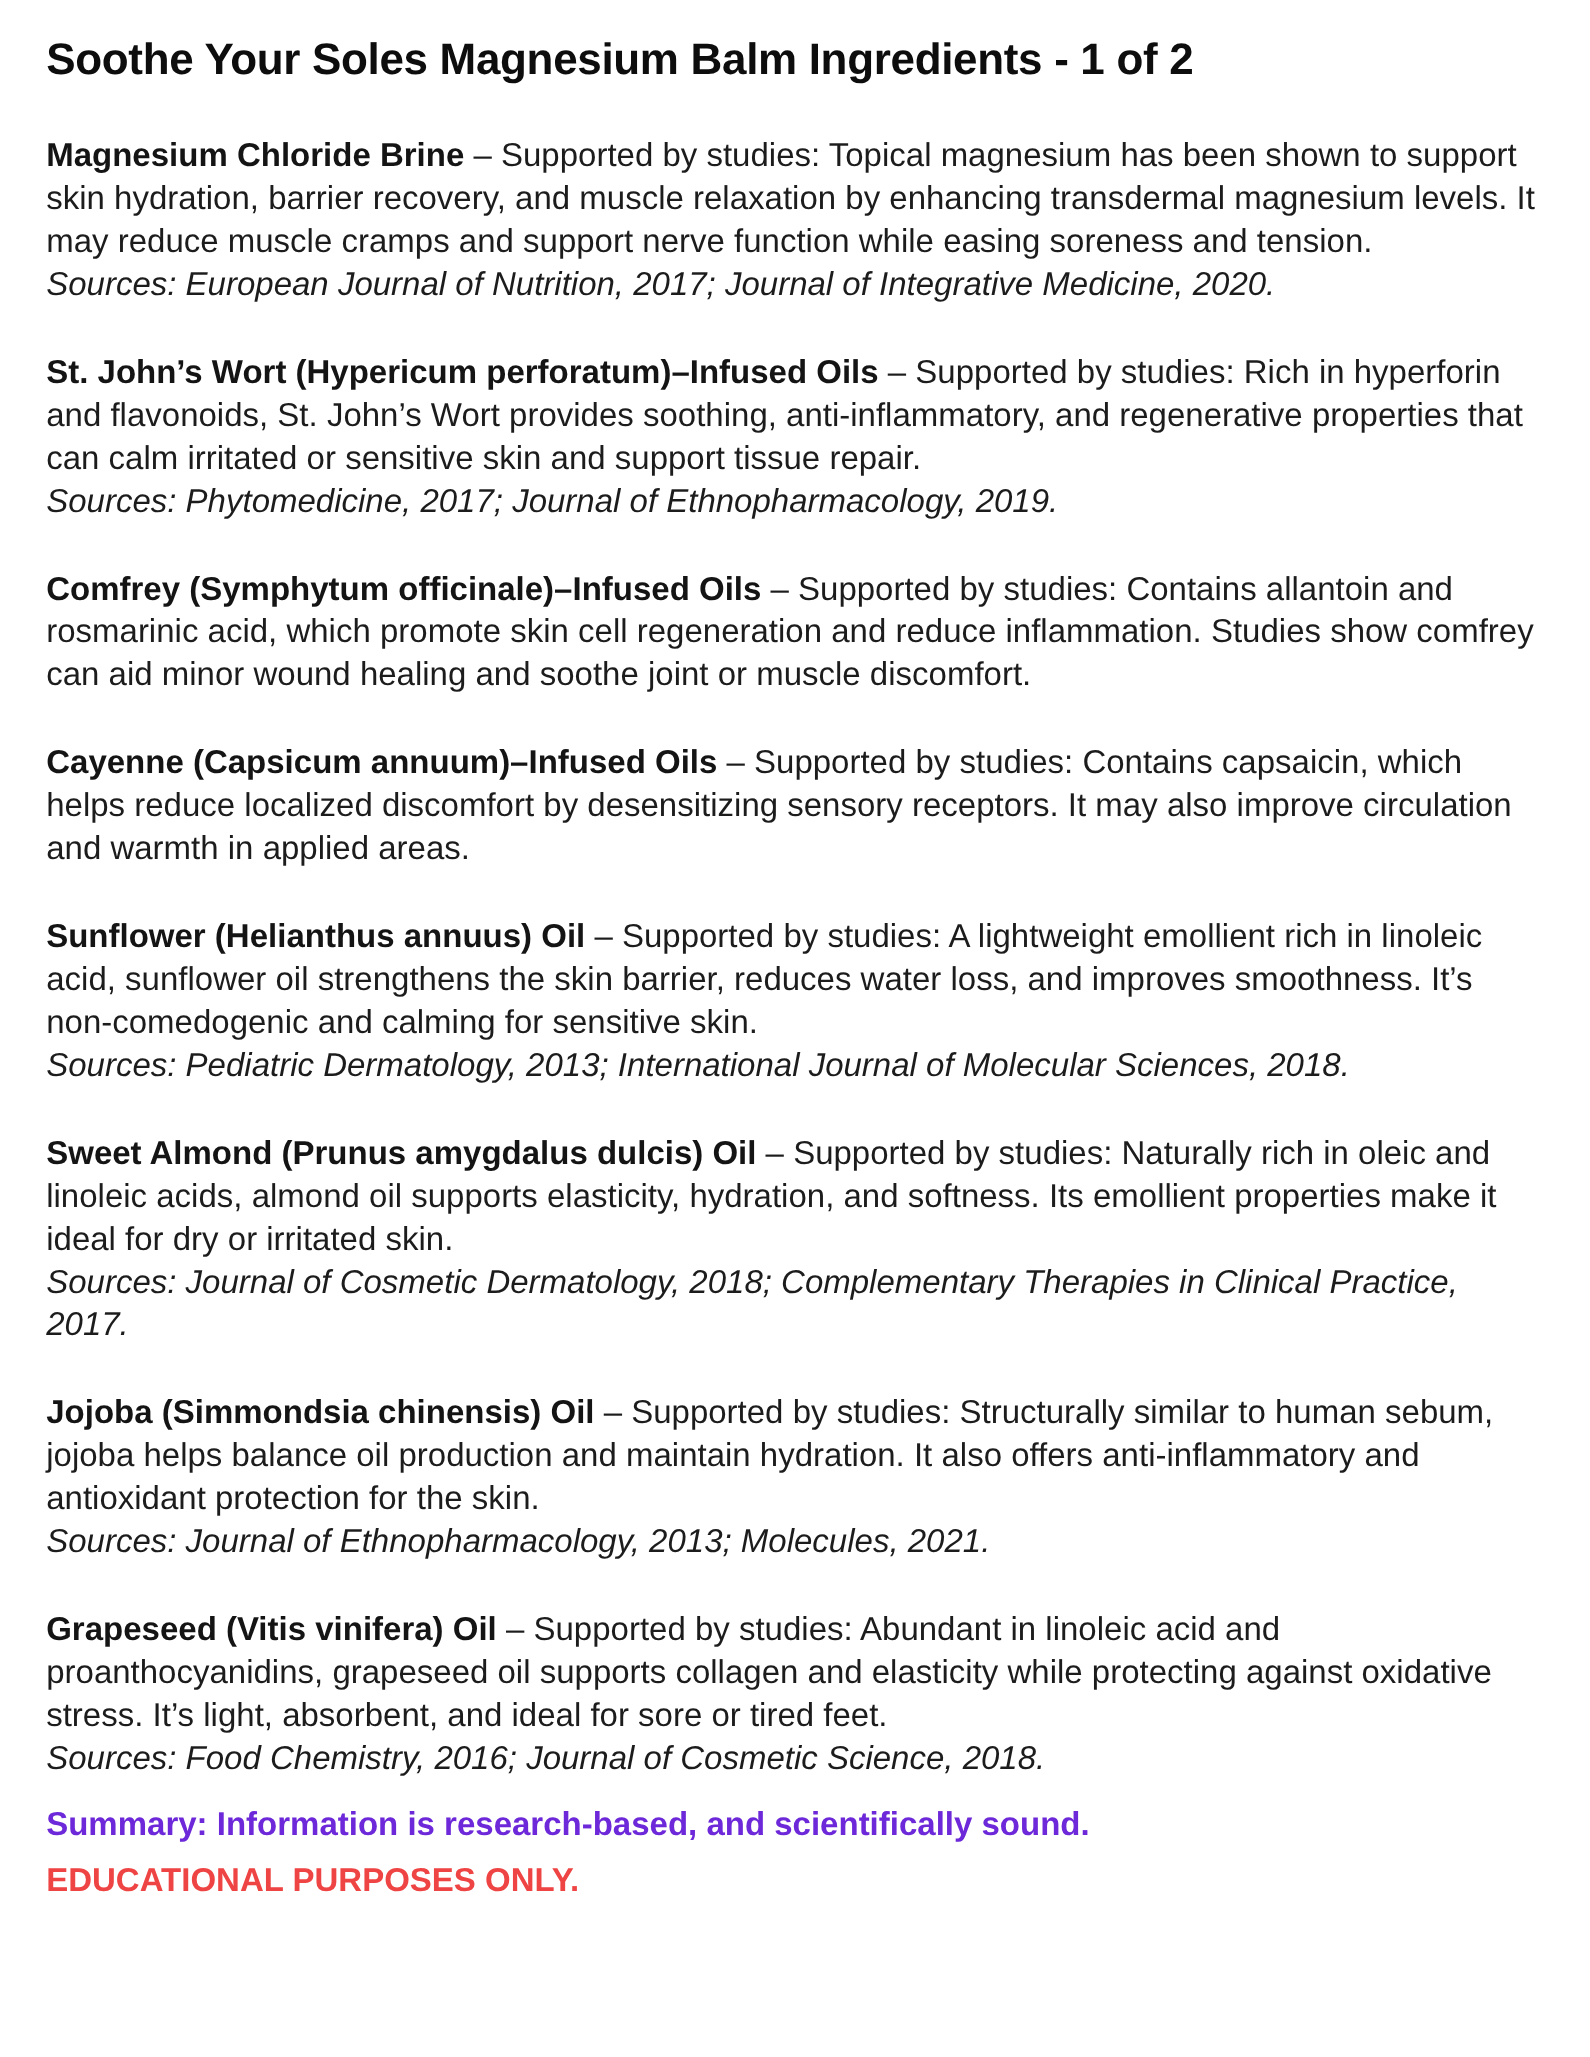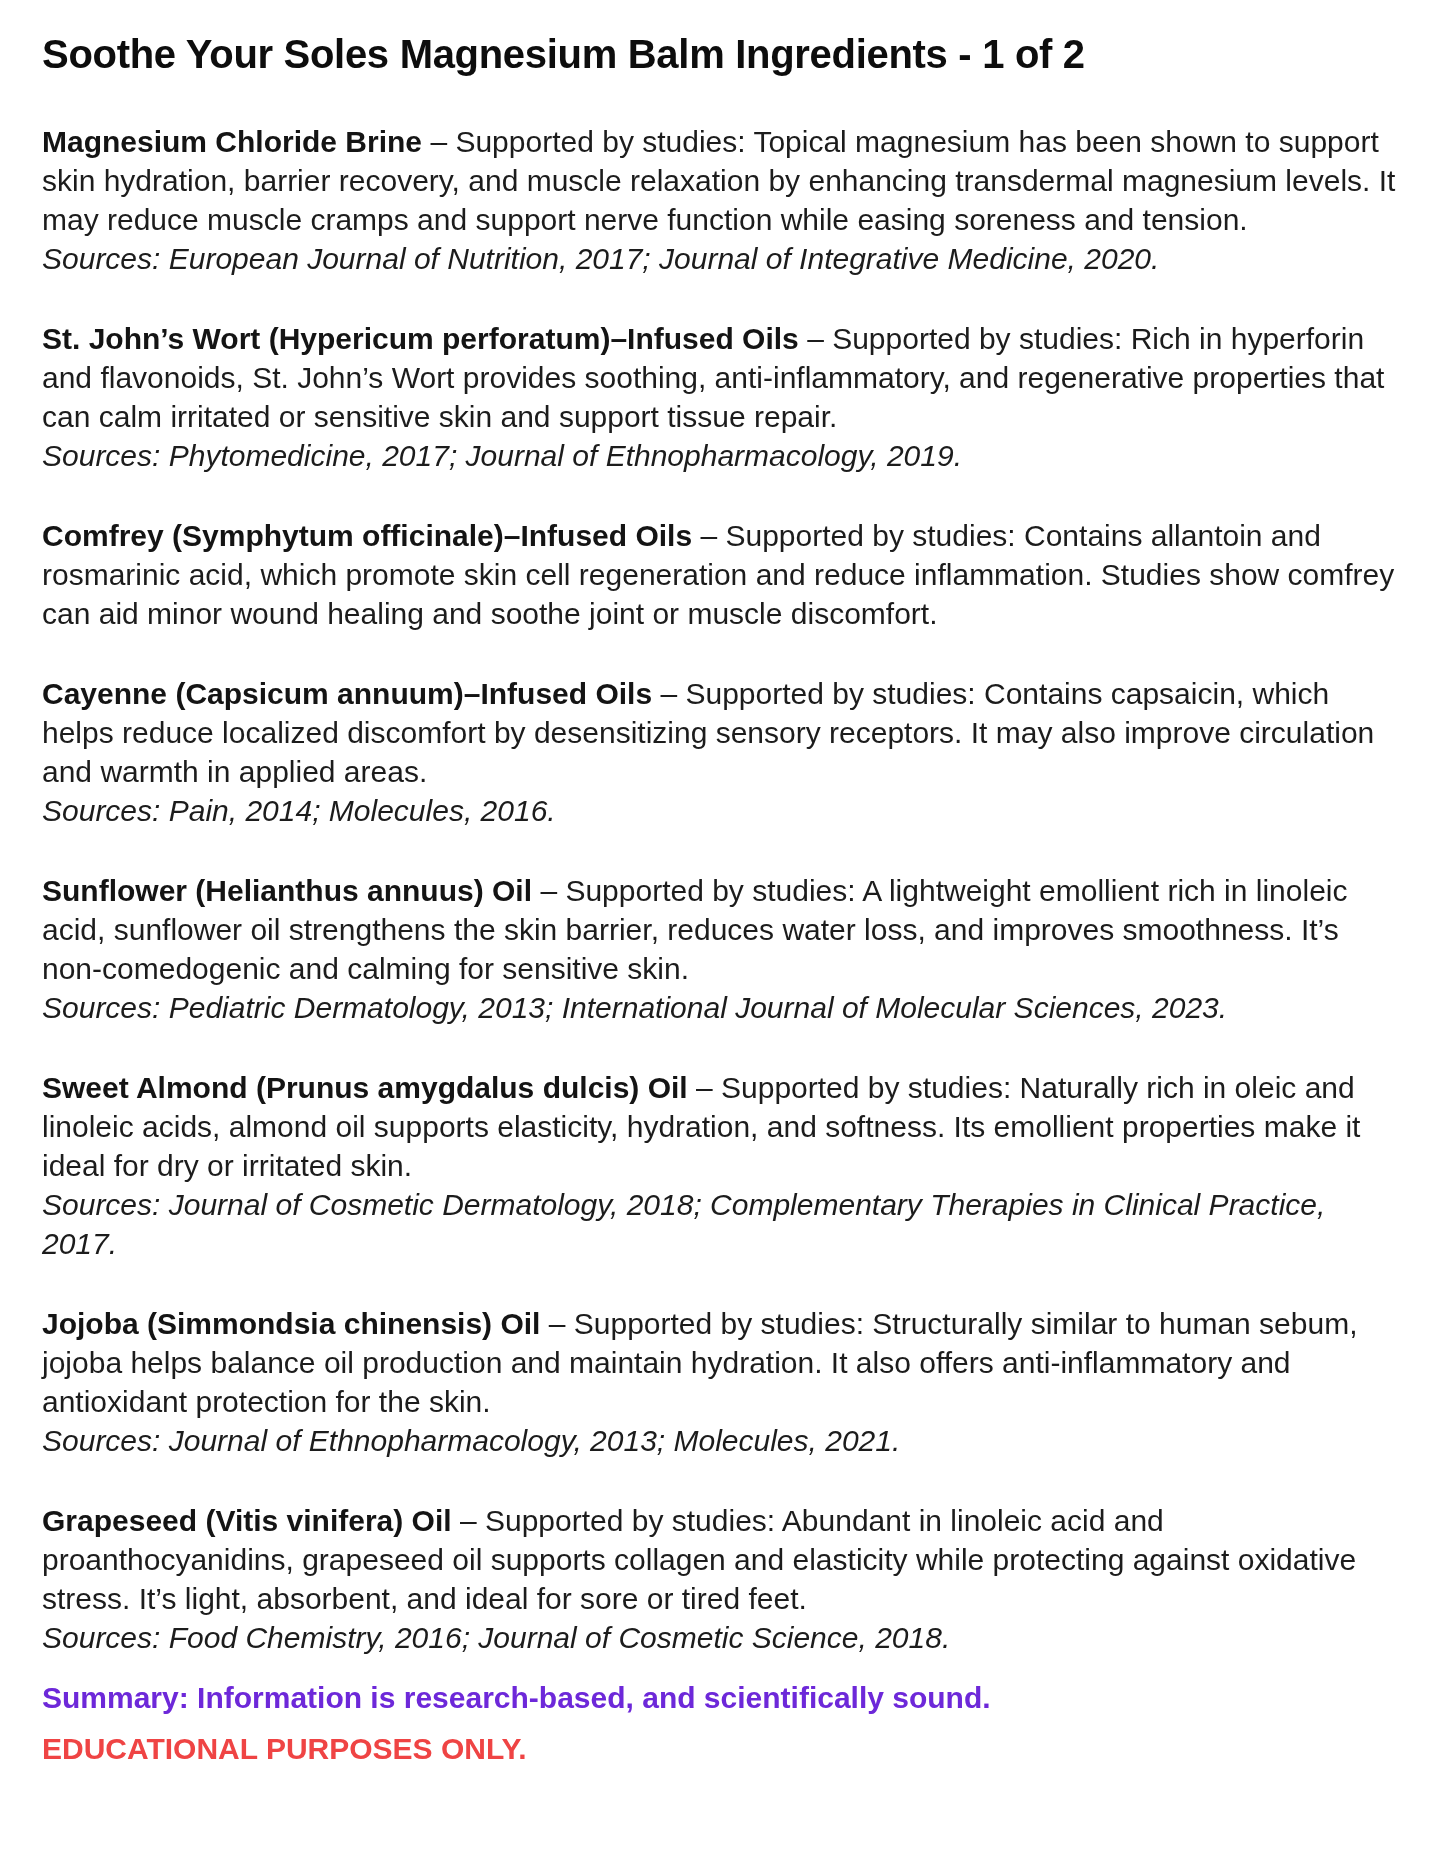--- a/index.html
+++ b/index.html
@@ -78,26 +78,25 @@
     <p class="ing-text"><strong class="ing-name">St. John’s Wort (Hypericum perforatum)–Infused Oils</strong> <span>– Supported by studies: Rich in hyperforin and flavonoids, St. John’s Wort provides soothing, anti-inflammatory, and regenerative properties that can calm irritated or sensitive skin and support tissue repair.</span></p>
     <p class="ing-sources">Sources: Phytomedicine, 2017; Journal of Ethnopharmacology, 2019.</p>
   </section>
 
   <section class="ing">
     <p class="ing-text"><strong class="ing-name">Comfrey (Symphytum officinale)–Infused Oils</strong> <span>– Supported by studies: Contains allantoin and rosmarinic acid, which promote skin cell regeneration and reduce inflammation. Studies show comfrey can aid minor wound healing and soothe joint or muscle discomfort.</span></p>
   </section>
 
   <section class="ing">
     <p class="ing-text"><strong class="ing-name">Cayenne (Capsicum annuum)–Infused Oils</strong> <span>– Supported by studies: Contains capsaicin, which helps reduce localized discomfort by desensitizing sensory receptors. It may also improve circulation and warmth in applied areas.</span></p>
-    <p class="ing-sources">Sources: Pain, 2014; Molecules, 2016.</p>
   </section>
 
   <section class="ing">
     <p class="ing-text"><strong class="ing-name">Sunflower (Helianthus annuus) Oil</strong> <span>– Supported by studies: A lightweight emollient rich in linoleic acid, sunflower oil strengthens the skin barrier, reduces water loss, and improves smoothness. It’s non-comedogenic and calming for sensitive skin.</span></p>
-    <p class="ing-sources">Sources: Pediatric Dermatology, 2013; International Journal of Molecular Sciences, 2023.</p>
+    <p class="ing-sources">Sources: Pediatric Dermatology, 2013; International Journal of Molecular Sciences, 2018.</p>
   </section>
 
   <section class="ing">
     <p class="ing-text"><strong class="ing-name">Sweet Almond (Prunus amygdalus dulcis) Oil</strong> <span>– Supported by studies: Naturally rich in oleic and linoleic acids, almond oil supports elasticity, hydration, and softness. Its emollient properties make it ideal for dry or irritated skin.</span></p>
     <p class="ing-sources">Sources: Journal of Cosmetic Dermatology, 2018; Complementary Therapies in Clinical Practice, 2017.</p>
   </section>
 
   <section class="ing">
     <p class="ing-text"><strong class="ing-name">Jojoba (Simmondsia chinensis) Oil</strong> <span>– Supported by studies: Structurally similar to human sebum, jojoba helps balance oil production and maintain hydration. It also offers anti-inflammatory and antioxidant protection for the skin.</span></p>
     <p class="ing-sources">Sources: Journal of Ethnopharmacology, 2013; Molecules, 2021.</p>

